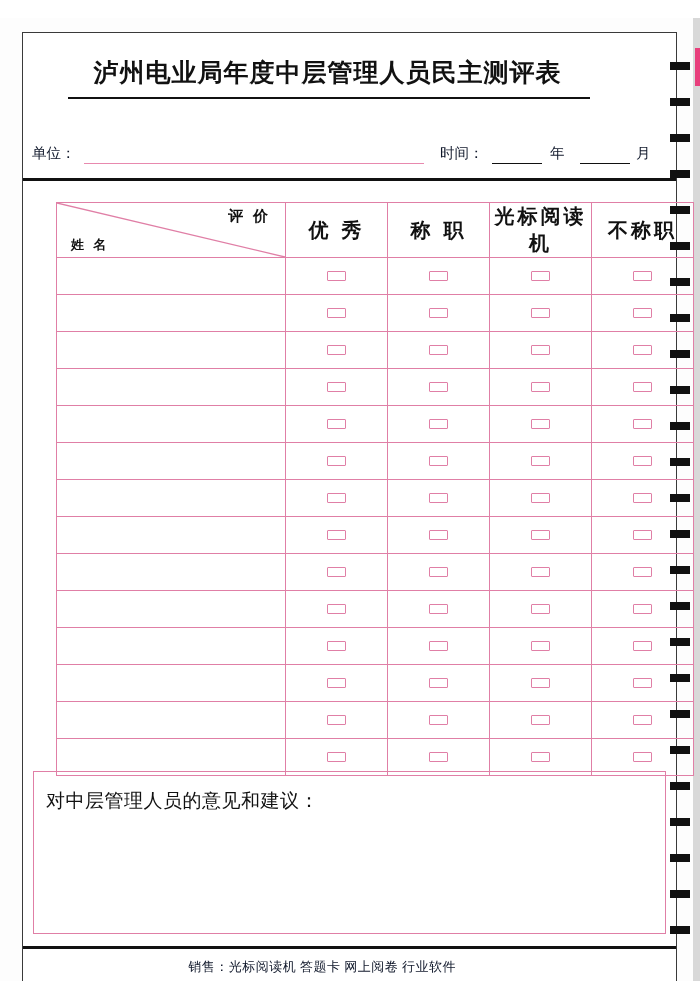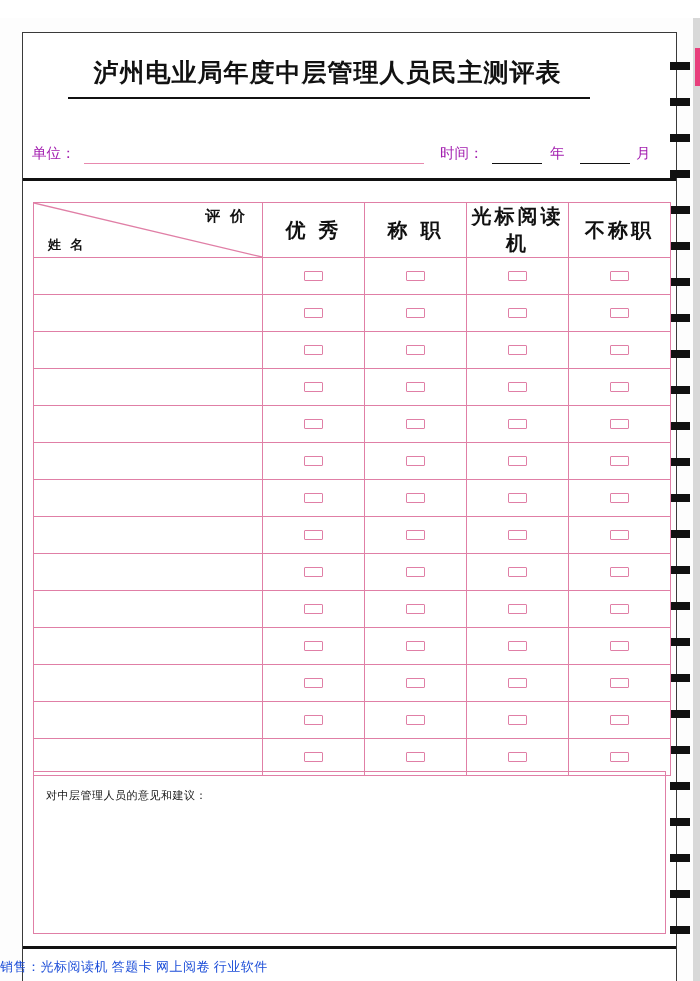--- a/index.html
+++ b/index.html
@@ -111,21 +111,21 @@
   }
 
   
   .meta-row {
     position: absolute;
     left: 32px;
     top: 126px;
     width: 600px;
     height: 26px;
     font-size: 14.5px;
-    color: #a21caf;
+    color: #0f172a;
   }
   .meta-label { position: absolute; top: 0; }
   .meta-line {
     position: absolute;
     border-bottom: 1px solid #111;
     height: 17px;
   }
   .meta-line-pink {
     position: absolute;
     border-bottom: 1px solid #e889ae;
@@ -153,20 +153,21 @@
   #table-wrap {
     position: absolute;
     left: 33px;
     top: 184px;
     width: 633px;
   }
   table.eval {
     border-collapse: collapse;
     width: 633px;
     table-layout: fixed;
+    margin-left: 23px;
   }
   table.eval td, table.eval th {
     border: 1px solid #e07fa6;
     padding: 0;
   }
   .hdr-cell {
     height: 48px;
     text-align: center;
     font-size: 20px;
     font-weight: bold;
@@ -227,33 +228,34 @@
     top: 753px;
     width: 633px;
     height: 163px;
     border: 1px solid #e07fa6;
     box-sizing: border-box;
   }
   .comment-label {
     position: absolute;
     left: 12px;
     top: 16px;
-    font-size: 11px;
+    font-size: 19px;
     color: #111;
     letter-spacing: .5px;
   }
 
   
   .footer {
     position: absolute;
     left: 0;
     top: 940px;
     width: 644px;
+    text-align: center;
     font-size: 13px;
-    color: #1d4ed8;
+    color: #0f172a;
     letter-spacing: .5px;
   }
 </style>
 </head>
 <body>
 
 <div id="sheet">
 
   <div class="right-edge"></div>
   <div class="pink-edge"></div>

